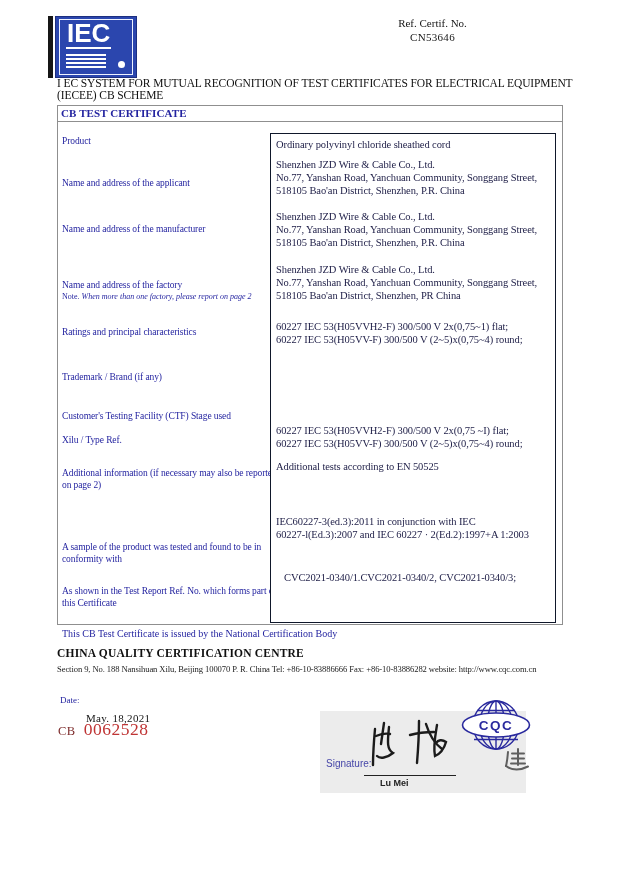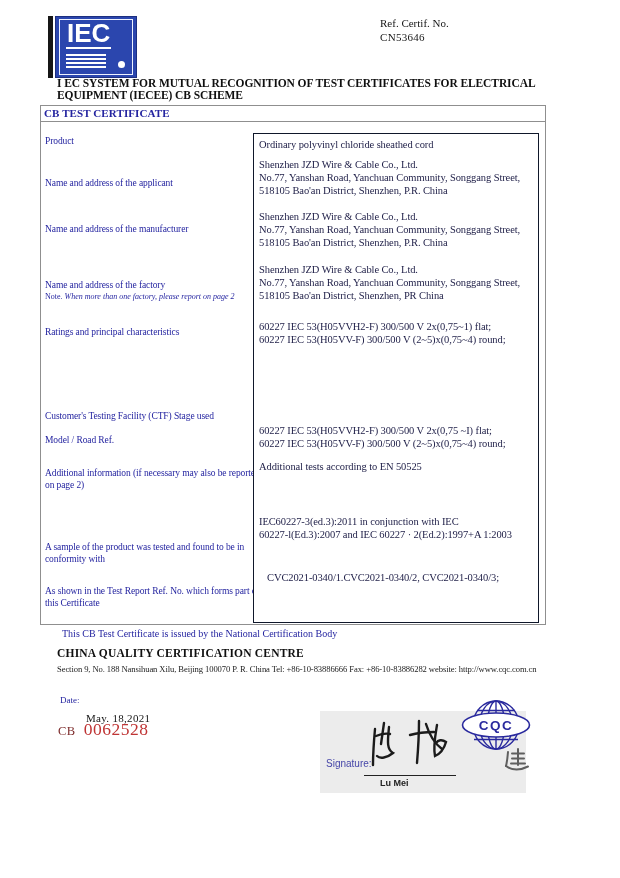--- a/index.html
+++ b/index.html
@@ -14,26 +14,26 @@
   }
   
   .spine { position:absolute; left:48px; top:16px; width:5px; height:62px; background:#161616; }
   .iec-logo { position:absolute; left:55px; top:16px; width:82px; height:62px; background:#2b46ae; border:1px solid #1d2f80;text-align:right; }
   .iec-frame { position:absolute; left:3px; top:2px; right:3px; bottom:2px; border:1.5px solid #eef2ff; }
   .iec-text { position:absolute; left:10px; top:3px; color:#ffffff; font-family:"Liberation Sans", sans-serif;
               font-weight:bold; font-size:26px; line-height:1.05; border-bottom:2px solid #fff; padding:0 1px 0 1px; }
   .iec-lines { position:absolute; left:10px; bottom:9px; width:40px; }
   .iec-lines div { height:2px; background:#ffffff; margin-top:2px; }
   .iec-dot { position:absolute; right:11px; bottom:9px; width:7px; height:7px; border-radius:50%; background:#ffffff; }
-  .ref-block { position:absolute; left:380px; top:17px; width:105px; font-size:11px; color:#161616; }
+  .ref-block { position:absolute; left:380px; top:17px; width:105px; text-align:center; font-size:11px; color:#161616; }
   .ref-value { margin-top:2px; letter-spacing:0.3px; }
-  .scheme-heading { position:absolute; left:57px; top:77px; width:516px; font-weight:bold;
+  .scheme-heading { position:absolute; left:57px; top:77px; width:516px; font-weight:normal;
                     font-size:11.5px; line-height:1.08; letter-spacing:-0.1px; color:#101010; }
   
-  .cert-outer { position:absolute; left:40px; top:105px; width:506px; height:520px; border:1px solid #8f8f8f; }
+  .cert-outer { position:absolute; left:57px; top:105px; width:506px; height:520px; border:1px solid #8f8f8f; }
   .cert-title { position:absolute; left:0; top:0; right:0; height:16px; border-bottom:1px solid #8f8f8f;
                 color:#2424a0; font-weight:bold; font-size:11px; padding:1px 0 0 3px; letter-spacing:0.1px; }
   .lab { position:absolute; left:4px; width:216px; color:#2424a0; font-size:9.5px;
          letter-spacing:-0.1px; line-height:11.5px; white-space:pre-line; }
   .lab-note { position:absolute; left:4px; width:216px; color:#2424a0; font-size:8px; line-height:10px; }
   .lab-note .it { font-style:italic; }
   .values-box { position:absolute; left:212px; top:27px; width:286px; height:490px;
                 border:1px solid #0f172a; background:#ffffff; }
   .val { position:absolute; left:5px; width:277px; color:#1d1d46; font-size:10.5px;
          line-height:13px; letter-spacing:-0.1px; white-space:pre-line; }
@@ -85,22 +85,23 @@
 
     <div class="lab" style="top:30px">Product</div>
     <div class="lab" style="top:72px">Name and address of the applicant</div>
     <div class="lab" style="top:174px">Name and address of the factory</div>
     <div class="lab" style="top:118px">Name and address of the manufacturer</div>
     <div class="lab-note" style="top:186px">
       <span>Note.</span>
       <span class="it">When more than one factory, please report on page 2</span>
     </div>
     <div class="lab" style="top:221px">Ratings and principal characteristics</div>
+    <div class="lab" style="top:266px">Trademark / Brand (if any)</div>
     <div class="lab" style="top:305px">Customer's Testing Facility (CTF) Stage used</div>
-    <div class="lab" style="top:329px">Model / Road Ref.</div>
+    <div class="lab" style="top:329px">Xilu / Type Ref.</div>
     <div class="lab" style="top:362px">Additional information (if necessary may also be reported
 on page 2)</div>
     <div class="lab" style="top:436px">A sample of the product was tested and found to be in
 conformity with</div>
     <div class="lab" style="top:480px">As shown in the Test Report Ref. No. which forms part of
 this Certificate</div>
 
     <div class="values-box">
       <div class="val" style="top:4px">Ordinary polyvinyl chloride sheathed cord</div>
       <div class="val" style="top:24px">Shenzhen JZD Wire &amp; Cable Co., Ltd.

